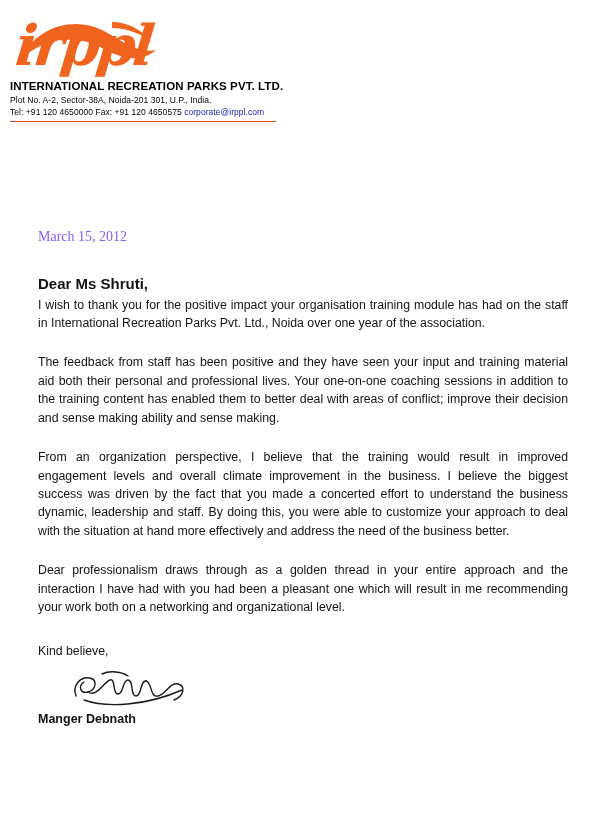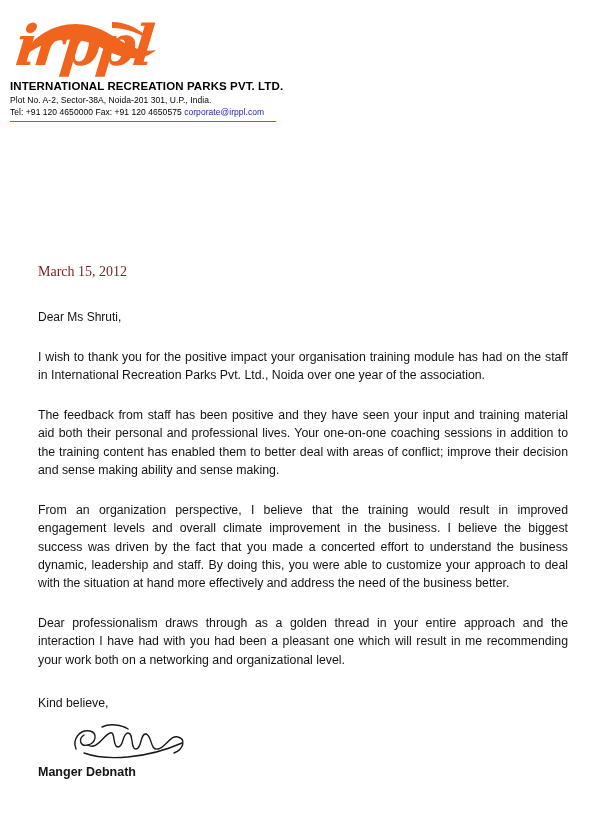--- a/index.html
+++ b/index.html
@@ -86,29 +86,27 @@
     top: 226px;
     width: 530px;
     font-size: 12.3px;
     line-height: 1.5;
     color: #141414;
   }
 
   .date {
     font-family: "Liberation Serif", serif;
     font-size: 14px;
-    color: #7f1d1d;
+    color: #8b5cf6;
     margin-bottom: 26px;
-    margin-top: 35px;
   }
 
   .salutation {
-    font-weight: normal;
-    font-size: 12px;
-    margin-bottom: 22px;
+    font-weight: bold;
+    font-size: 15px;
   }
 
   .para {
     text-align: justify;
     margin: 0 0 21px 0;
   }
 
   .closing {
     margin-top: 25px;
     margin-bottom: 0;

